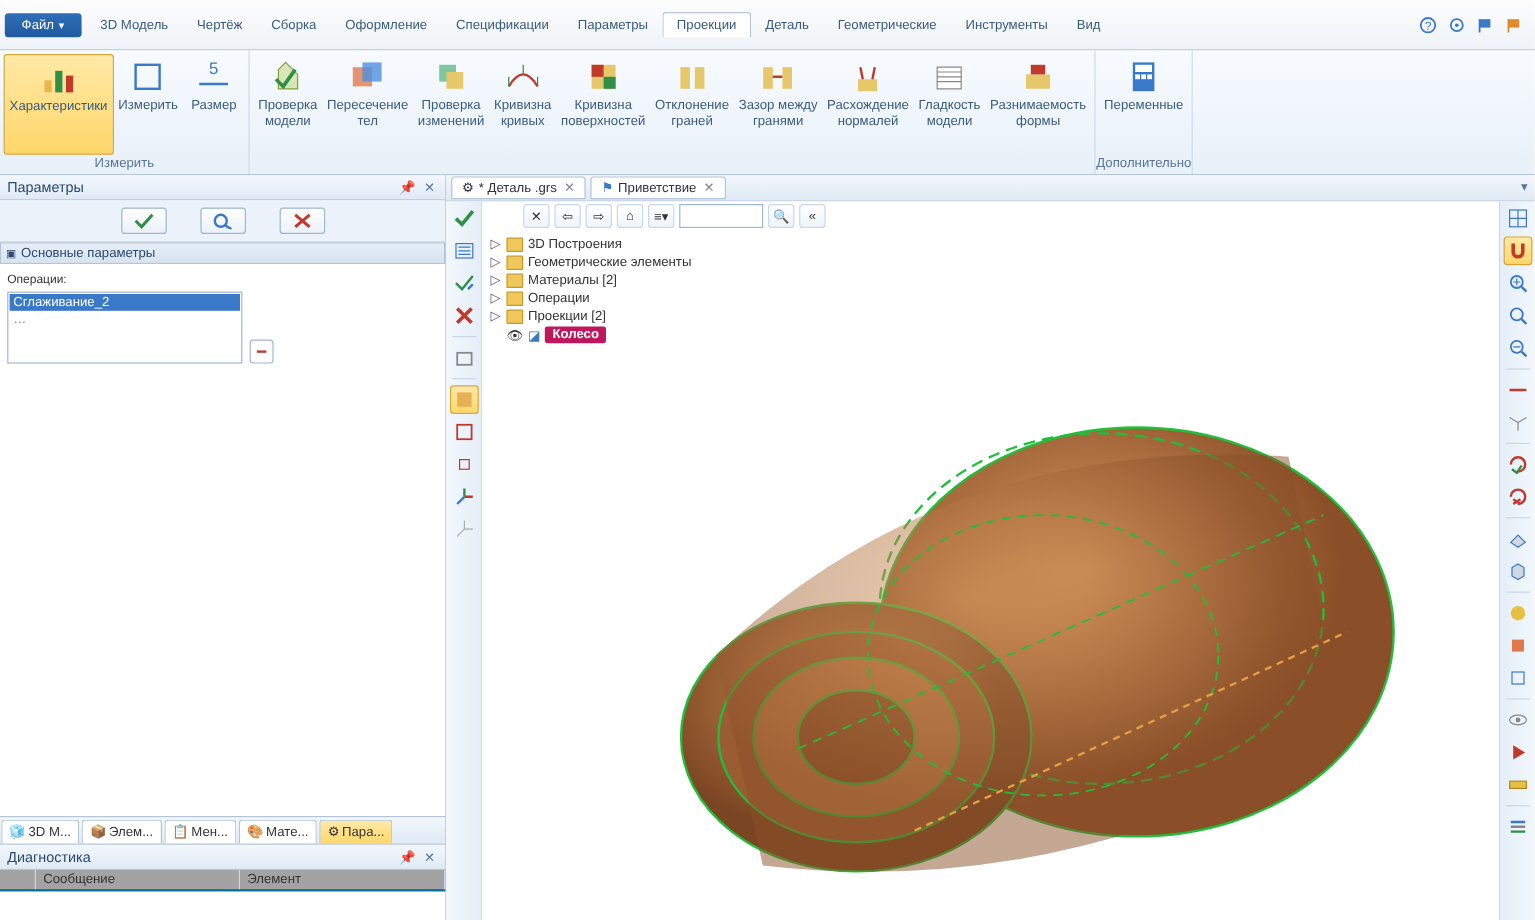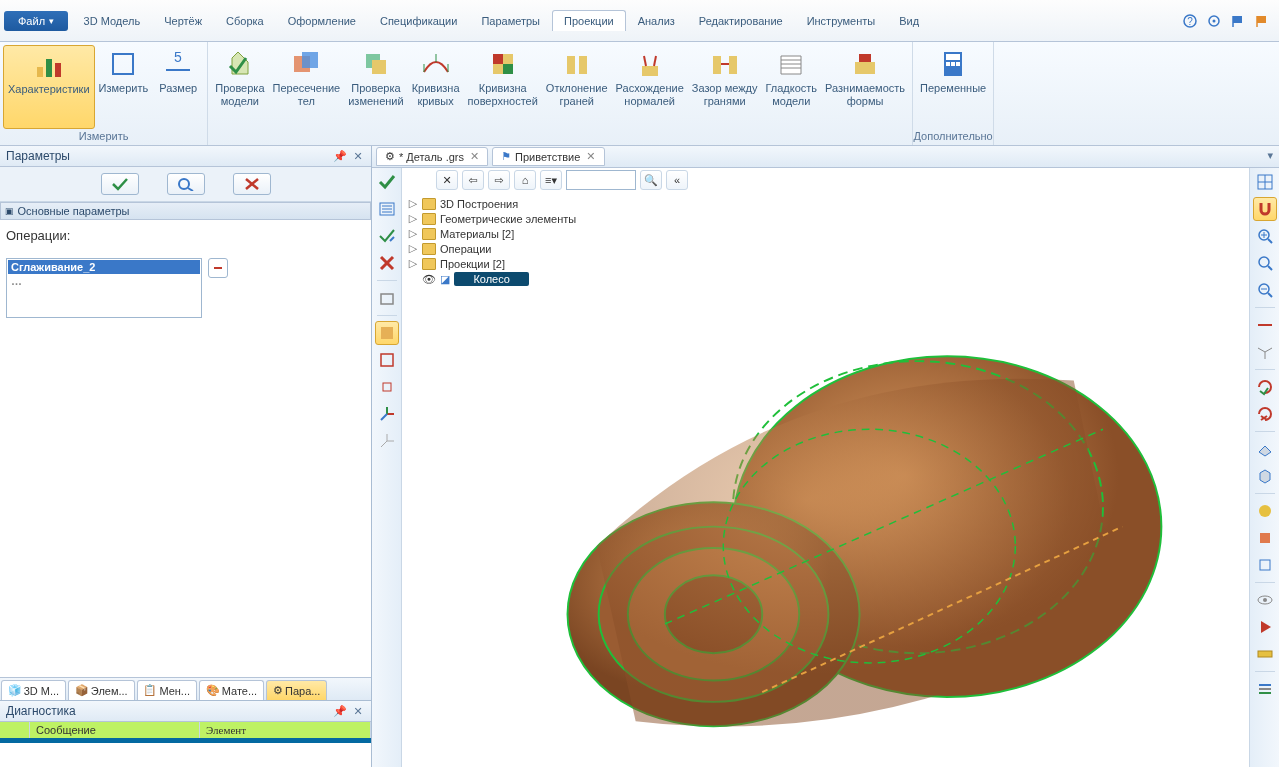--- a/index.html
+++ b/index.html
@@ -25,31 +25,31 @@
 
 .main { display:flex; height: calc(767px - 26px - 104px); }
 .left-pane { width: 372px; display:flex; flex-direction:column; border-right:1px solid #aabdd3;}
 .pane-header { background: linear-gradient(#f2f7fc,#dfeaf5); border-bottom:1px solid #b5c4d8; padding:3px 6px; display:flex; align-items:center; font-size:12px; color:#2c4a6b;}
 .pane-header .spacer{flex:1;}
 .pin,.closex{width:14px;height:14px;margin-left:4px;display:flex;align-items:center;justify-content:center;font-size:11px;color:#5a7696;}
 .param-toolbar{display:flex;justify-content:center;gap:28px;padding:6px;background:#ebf2f9;border-bottom:1px solid #c9d7e6;}
 .p-btn{width:38px;height:22px;background:linear-gradient(#fff,#eaf1f8);border:1px solid #9fb7d0;border-radius:3px;display:flex;align-items:center;justify-content:center;}
 .section-hdr{background:linear-gradient(#e6eef7,#d6e3f0);border:1px solid #b5c4d8;padding:2px 4px;font-size:11px;color:#2c4a6b;display:flex;align-items:center;gap:4px;}
 .ops-body{padding:4px 6px;background:#fff;flex:0 0 auto;}
-.ops-label{font-size:13px;margin:4px 0 15px 0;}
+.ops-label{font-size:10px;margin:4px 0 4px 0;}
 .ops-list{border:1px solid #9fb7d0;background:#fff;height:60px;width:196px;padding:1px;}
 .op-item{background:#3a78c8;color:#fff;padding:1px 3px;font-size:11px;}
 .minus-btn{width:20px;height:20px;border:1px solid #9fb7d0;border-radius:3px;background:#fff;display:flex;align-items:center;justify-content:center;margin-left:6px;}
-.ops-row{display:flex;align-items:flex-start;font-weight:bold;}
+.ops-row{display:flex;align-items:flex-end;}
 .left-fill{flex:1;background:#fff;}
 .bottom-tabs{display:flex;background:linear-gradient(#f2f7fc,#dfeaf5);border-top:1px solid #b5c4d8;}
 .btab{padding:3px 6px;border:1px solid #b5c4d8;border-bottom:none;margin:2px 1px 0 1px;background:#fff;font-size:11px;display:flex;align-items:center;gap:2px;border-radius:3px 3px 0 0;}
 .btab.active{background:linear-gradient(#ffe9a6,#ffd76a);}
 .diag{display:flex;flex-direction:column;border-top:1px solid #aabdd3;}
-.diag-table{display:flex;border-bottom:5px solid #0369a1;background:#bef264;}
+.diag-table{display:flex;border-bottom:2px solid #0369a1;background:#a3a3a3;}
 .diag-col{border-right:1px solid #c9d7e6;padding:2px 6px;font-size:11px;}
 .diag-body{flex:1;background:#fff;min-height:40px;}
 
 
 .right-pane{flex:1;display:flex;flex-direction:column;position:relative;}
 .doc-tabs{display:flex;align-items:center;background:linear-gradient(#f2f7fc,#dfeaf5);border-bottom:1px solid #b5c4d8;height:22px;padding:0 4px;position:relative;}
 .doc-tab{display:flex;align-items:center;gap:4px;padding:2px 8px;border:1px solid #b5c4d8;background:#fff;border-radius:3px 3px 0 0;margin-right:4px;font-size:11px;}
 .doc-tab .x{color:#888;margin-left:2px;}
 .viewport-row{flex:1;display:flex;position:relative;background:#fff;}
 .v-toolbar{width:30px;background:linear-gradient(to right,#f2f7fc,#e4eef8);border-right:1px solid #c9d7e6;display:flex;flex-direction:column;align-items:center;padding:2px 0;gap:3px;}
@@ -57,43 +57,43 @@
 .vt-btn{width:24px;height:24px;border-radius:3px;display:flex;align-items:center;justify-content:center;}
 .vt-sep{width:20px;height:1px;background:#c9d7e6;margin:2px 0;}
 .view-area{flex:1;position:relative;background:#fff;overflow:hidden;}
 .top-mini{position:absolute;top:2px;left:34px;display:flex;align-items:center;gap:4px;}
 .mini-btn{width:22px;height:20px;border:1px solid #c9d7e6;border-radius:3px;background:linear-gradient(#fff,#eef4fa);display:flex;align-items:center;justify-content:center;}
 .search-box{width:70px;height:20px;border:1px solid #9fb7d0;background:#fff;}
 .tree{position:absolute;top:28px;left:6px;font-size:11px;}
 .tree-row{display:flex;align-items:center;gap:4px;padding:1px 0;}
 .exp{width:10px;text-align:center;color:#666;}
 .folder{width:14px;height:12px;background:#f0c75a;border:1px solid #c39a2e;border-radius:1px;}
-.tree-badge{background:#0c4a6e;color:#fff;padding:1px 19px;border-radius:2px;font-size:11px;}
+.tree-badge{background:#be185d;color:#fff;padding:1px 6px;border-radius:2px;font-size:11px;font-weight:bold;}
 .model-canvas{position:absolute;inset:0;}
 
 
 .ricon svg, .p-btn svg, .vt-btn svg, .mini-btn svg, .icon-btn svg{display:block;}
 </style>
 </head>
 <body>
 
 <div class="menu-bar">
   <div class="file-btn">
     <span>Файл</span>
     <span style="font-size:9px;">▾</span>
   </div>
   <div class="menu-item">3D Модель</div>
   <div class="menu-item">Чертёж</div>
   <div class="menu-item">Сборка</div>
   <div class="menu-item">Оформление</div>
   <div class="menu-item">Спецификации</div>
   <div class="menu-item">Параметры</div>
   <div class="menu-item active">Проекции</div>
-  <div class="menu-item">Анализ</div>
-  <div class="menu-item">Редактирование</div>
+  <div class="menu-item">Деталь</div>
+  <div class="menu-item">Геометрические</div>
   <div class="menu-item">Инструменты</div>
   <div class="menu-item">Вид</div>
   <div class="menu-right">
     <span class="icon-btn">
       <svg width="16" height="16">
           <circle cx="8" cy="8" r="6" fill="none" stroke="#3a78c8" stroke-width="1.5"></circle>
           <text x="8" y="12" font-size="10" text-anchor="middle" fill="#3a78c8">?</text>
         </svg>
     </span>
     <span class="icon-btn">
@@ -213,38 +213,38 @@
               <rect x="6" y="8" width="8" height="18" fill="#e6c86a"></rect>
               <rect x="18" y="8" width="8" height="18" fill="#e6c86a"></rect>
             </svg>
           </div>
           <span style="white-space:pre-line;">Отклонение
 граней</span>
         </div>
       <div class="ribbon-btn">
           <div class="ricon">
             <svg width="32" height="32">
+              <rect x="4" y="8" width="8" height="18" fill="#e6c86a"></rect>
+              <rect x="20" y="8" width="8" height="18" fill="#e6c86a"></rect>
+              <line x1="12" y1="16" x2="20" y2="16" stroke="#c0392b" stroke-width="2"></line>
+            </svg>
+          </div>
+          <span style="white-space:pre-line;">Зазор между
+гранями</span>
+        </div>
+      <div class="ribbon-btn">
+          <div class="ricon">
+            <svg width="32" height="32">
               <rect x="8" y="18" width="16" height="10" fill="#e6c86a"></rect>
               <line x1="12" y1="18" x2="10" y2="8" stroke="#c0392b" stroke-width="2"></line>
               <line x1="20" y1="18" x2="22" y2="8" stroke="#c0392b" stroke-width="2"></line>
             </svg>
           </div>
           <span style="white-space:pre-line;">Расхождение
 нормалей</span>
-        </div>
-      <div class="ribbon-btn">
-          <div class="ricon">
-            <svg width="32" height="32">
-              <rect x="4" y="8" width="8" height="18" fill="#e6c86a"></rect>
-              <rect x="20" y="8" width="8" height="18" fill="#e6c86a"></rect>
-              <line x1="12" y1="16" x2="20" y2="16" stroke="#c0392b" stroke-width="2"></line>
-            </svg>
-          </div>
-          <span style="white-space:pre-line;">Зазор между
-гранями</span>
         </div>
       <div class="ribbon-btn">
           <div class="ricon">
             <svg width="32" height="32">
               <path d="M6 8 L26 8 L26 26 L6 26 Z" fill="#fff" stroke="#888"></path>
               <line x1="6" y1="12" x2="26" y2="12" stroke="#888"></line>
               <line x1="6" y1="16" x2="26" y2="16" stroke="#888"></line>
               <line x1="6" y1="20" x2="26" y2="20" stroke="#888"></line>
             </svg>
           </div>
@@ -355,21 +355,21 @@
     <div class="diag">
       <div class="pane-header">
         <span>Диагностика</span>
         <span class="spacer"></span>
         <span class="pin">📌</span>
         <span class="closex">✕</span>
       </div>
       <div class="diag-table">
         <div class="diag-col" style="width:30px;"></div>
         <div class="diag-col" style="width:170px;">Сообщение</div>
-        <div class="diag-col" style="flex:1;font-family:Liberation Serif, serif;">Элемент</div>
+        <div class="diag-col" style="flex:1;">Элемент</div>
       </div>
       <div class="diag-body"></div>
     </div>
   </div>
 
   <div class="right-pane">
     <div class="doc-tabs">
       <div class="doc-tab">
         <span>⚙</span>
         <span>* Деталь .grs</span>

